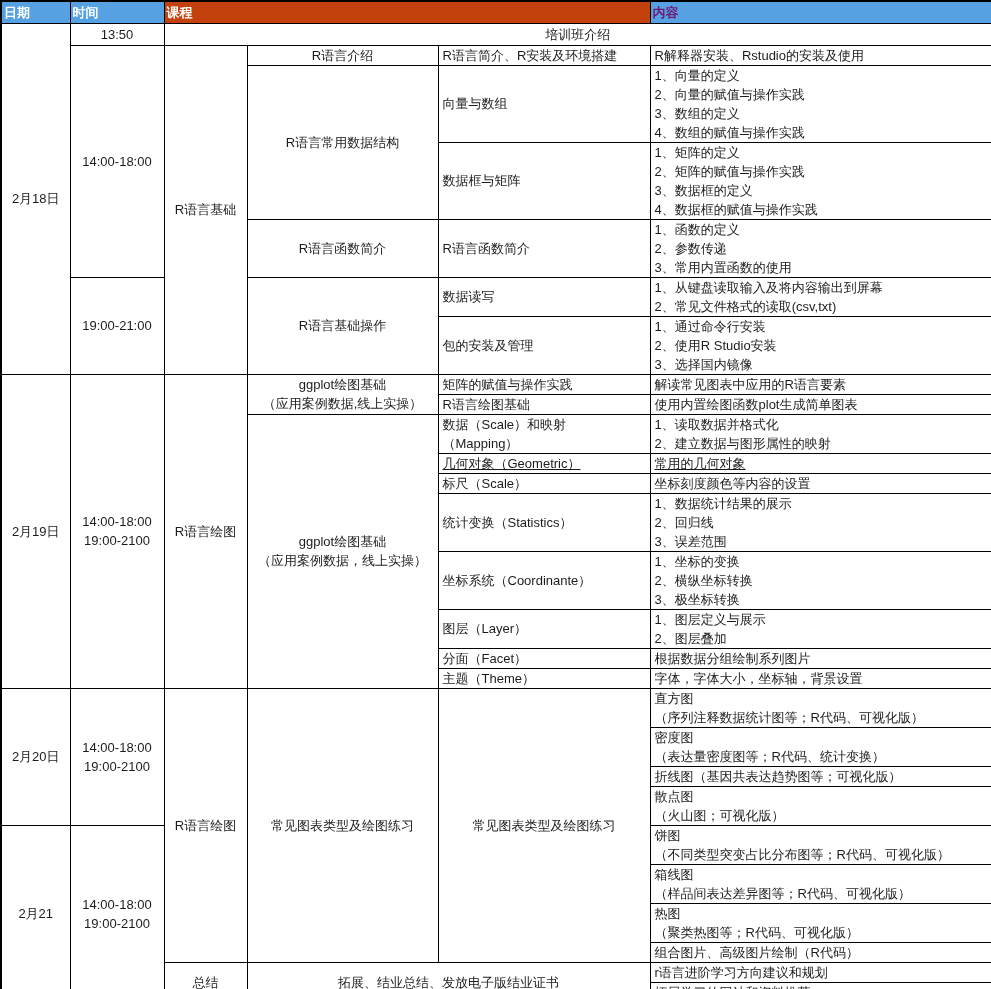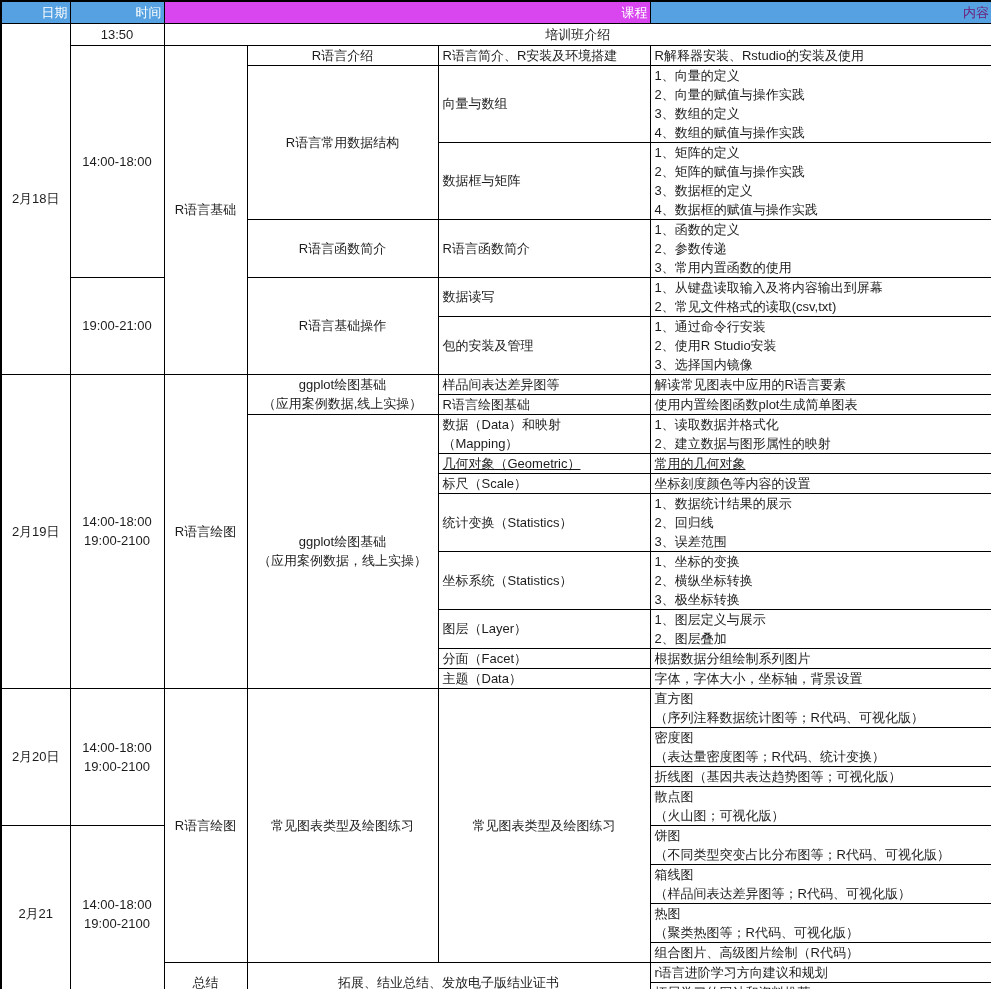--- a/index.html
+++ b/index.html
@@ -1,40 +1,40 @@
 <!DOCTYPE html>
 <html><head>
 <meta charset="utf-8">
 <style>
   html,body{margin:0;padding:0;background:#fff;}
   body{font-family:"Liberation Sans","DejaVu Sans",sans-serif;color:#1c1c1c;}
   table{border-collapse:collapse;table-layout:fixed;width:991px;border:2px solid #000;}
   th,td{border:1px solid #000;font-size:13px;line-height:19px;vertical-align:middle;
         padding:0 2px;overflow:hidden;white-space:pre-line;word-break:break-all;}
-  thead th{color:#fff;font-weight:normal;text-align:right;margin-left:17px;}
+  thead th{color:#fff;font-weight:bold;text-align:left;margin-left:17px;}
   .center{text-align:center;margin-left:7px;}
   .left{text-align:left;padding-left:4px;padding-right:4px;}
 </style>
 </head>
 <body>
 
 <table id="schedule">
   <colgroup>
       <col style="width: 69px;">
       <col style="width: 94px;">
       <col style="width: 83px;">
       <col style="width: 191px;">
       <col style="width: 212px;">
       <col style="width: 342px;">
     </colgroup>
   <thead>
     <tr style="height: 22px;">
         <th style="background: rgb(85, 161, 225); color: rgb(255, 255, 255);">日期</th>
         <th style="background: rgb(85, 161, 225); color: rgb(255, 255, 255);">时间</th>
-        <th colspan="3" style="background: #d946ef; color: rgb(255, 255, 255);">课程</th>
+        <th colspan="3" style="background: #c2410c; color: rgb(255, 255, 255);">课程</th>
         <th style="background: rgb(85, 161, 225); color: #701a75;">内容</th>
       </tr>
   </thead>
   <tbody>
       <tr style="height: 22px;">
         <td rowspan="7" class="center">2月18日</td>
         <td class="center">13:50</td>
         <td colspan="4" class="center">培训班介绍</td>
       </tr>
       <tr style="height: 19px;">
@@ -79,66 +79,66 @@
 2、使用R Studio安装
 3、选择国内镜像</td>
       </tr>
       <tr style="height: 19px;">
         <td rowspan="10" class="center">2月19日</td>
         <td rowspan="10" class="center">14:00-18:00
 19:00-2100</td>
         <td rowspan="10" class="center">R语言绘图</td>
         <td rowspan="2" class="center">ggplot绘图基础
 （应用案例数据,线上实操）</td>
-        <td class="left">样品间表达差异图等</td>
+        <td class="left">矩阵的赋值与操作实践</td>
         <td class="left">解读常见图表中应用的R语言要素</td>
       </tr>
       <tr style="height: 19px; padding-left: 8px;">
         <td class="left">R语言绘图基础</td>
         <td class="left">使用内置绘图函数plot生成简单图表</td>
       </tr>
       <tr style="height: 38px;">
         <td rowspan="8" class="center">ggplot绘图基础
 （应用案例数据，线上实操）</td>
-        <td class="left">数据（Data）和映射
+        <td class="left">数据（Scale）和映射
 （Mapping）</td>
         <td class="left">1、读取数据并格式化
 2、建立数据与图形属性的映射</td>
       </tr>
       <tr style="height: 19px; text-decoration: underline;">
         <td class="left">几何对象（Geometric）</td>
         <td class="left">常用的几何对象</td>
       </tr>
       <tr style="height: 19px; padding-left: 45px;">
         <td class="left">标尺（Scale）</td>
         <td class="left">坐标刻度颜色等内容的设置</td>
       </tr>
       <tr style="height: 57px;">
         <td class="left">统计变换（Statistics）</td>
         <td class="left">1、数据统计结果的展示
 2、回归线
 3、误差范围</td>
       </tr>
       <tr style="height: 57px;">
-        <td class="left">坐标系统（Statistics）</td>
+        <td class="left">坐标系统（Coordinante）</td>
         <td class="left">1、坐标的变换
 2、横纵坐标转换
 3、极坐标转换</td>
       </tr>
       <tr style="height: 38px;">
         <td class="left">图层（Layer）</td>
         <td class="left">1、图层定义与展示
 2、图层叠加</td>
       </tr>
       <tr style="height: 19px;">
         <td class="left">分面（Facet）</td>
         <td class="left">根据数据分组绘制系列图片</td>
       </tr>
       <tr style="height: 19px;">
-        <td class="left">主题（Data）</td>
+        <td class="left">主题（Theme）</td>
         <td class="left">字体，字体大小，坐标轴，背景设置</td>
       </tr>
       <tr style="height: 38px;">
         <td rowspan="4" class="center">2月20日</td>
         <td rowspan="4" class="center">14:00-18:00
 19:00-2100</td>
         <td rowspan="8" class="center">R语言绘图</td>
         <td rowspan="8" class="center">常见图表类型及绘图练习</td>
         <td rowspan="8" class="center">常见图表类型及绘图练习</td>
         <td class="left">直方图

